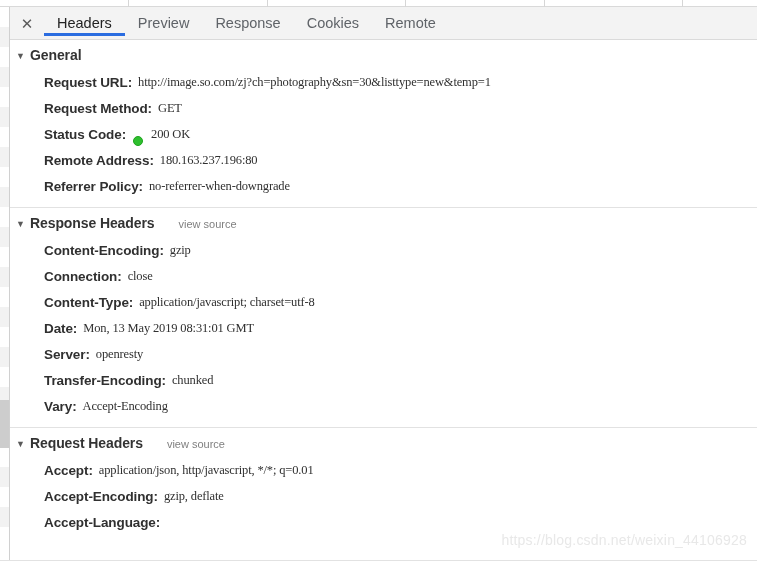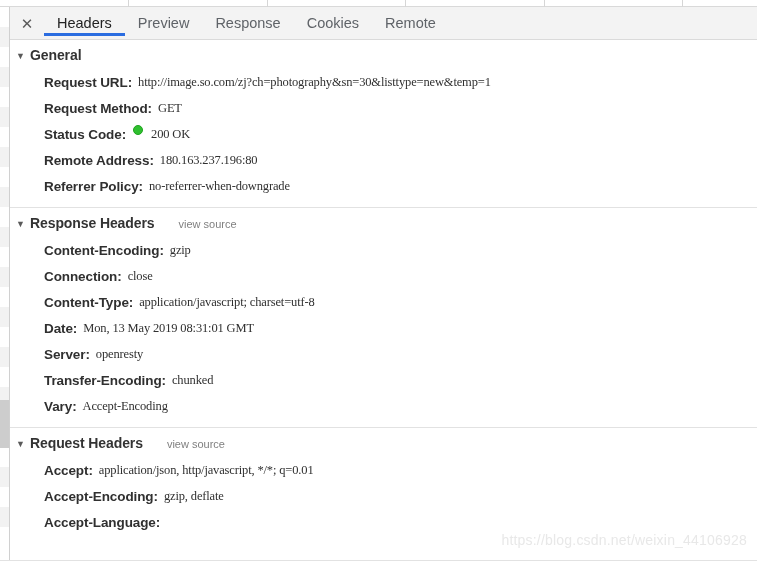--- a/index.html
+++ b/index.html
@@ -144,21 +144,21 @@
     margin-left: 24px;
     font-size: 11px;
     color: #808080;
     cursor: default;
   }
 
   .rows { padding: 0 0 8px 0; }
 
   .row {
     display: flex;
-    align-items: flex-start;
+    align-items: flex-end;
     padding: 2.5px 0 2.5px 34px;
     line-height: 21px;
     white-space: nowrap;
   }
   .row-key {
     font-family: "Liberation Sans", sans-serif;
     font-size: 13.5px;
     font-weight: bold;
     color: #303030;
     letter-spacing: -0.1px;

